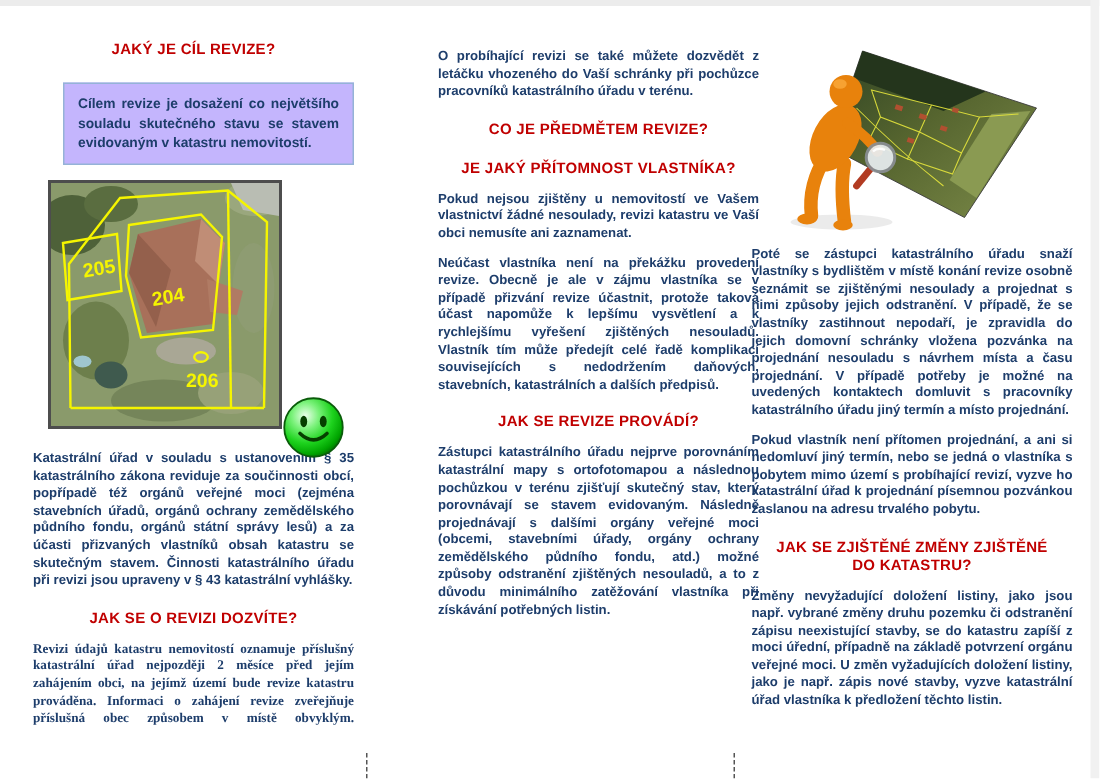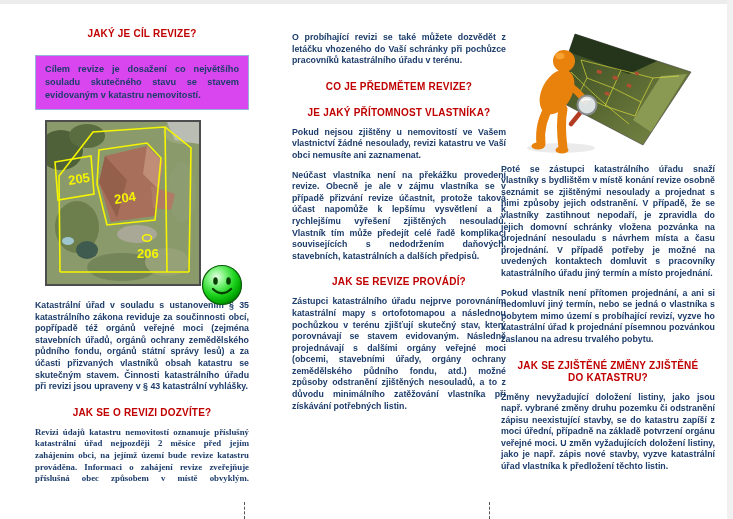--- a/index.html
+++ b/index.html
@@ -9,37 +9,37 @@
     font-family:"Liberation Sans", sans-serif;
   }
   .edge-top{position:absolute;top:0;left:0;width:733px;height:4px;background:#ececec;}
   .edge-right{position:absolute;top:0;right:0;width:6px;height:519px;background:#f1f1f1;}
 
   .col{
     position:absolute;width:214px;
     color:#1d3d6b;font-size:8.8px;font-weight:700;line-height:11.6px;
     text-align:justify;
   }
-  #col1{left:35px;top:28px;}
+  #col1{left:22px;top:28px;}
   #col2{left:247px;top:32px;margin-left:45px;}
   #col3{left:501px;top:12px;}
 
   .head{
     color:#c00000;font-size:10px;font-weight:700;text-align:center;
     letter-spacing:.2px;margin:0;line-height:12px;
   }
   .head.mt{margin-top:14px;}
   p.body{margin:8px 0 0 0;}
   .justify-last{text-align-last:justify;font-family:Liberation Serif, serif;}
 
   .goal-box{
     margin-top:15px;
-    background:#d946ef;border:1.5px solid #95b3d7;
+    background:#c4b5fd;border:1.5px solid #95b3d7;
     padding:7px 9px;
-    font-size:9.2px;line-height:13px;text-align:justify;
+    font-size:9.2px;line-height:13px;text-align:justify;margin-left:20px;
   }
 
   .figure-row{position:relative;height:172px;margin-top:8px;}
   .photo{
     position:absolute;left:10px;top:2px;width:152px;height:162px;
     border:2px solid #4d4d4d;background:#8a9a6b;box-shadow:0 0 0 1px #fff inset;
   }
   .photo svg{display:block;}
   .smiley{position:absolute;left:166px;top:146px;width:42px;height:42px;}
 

